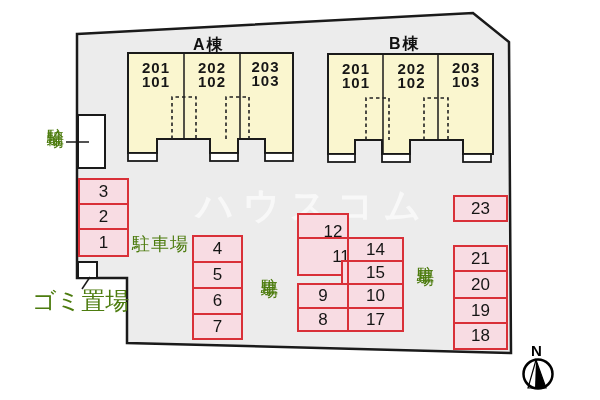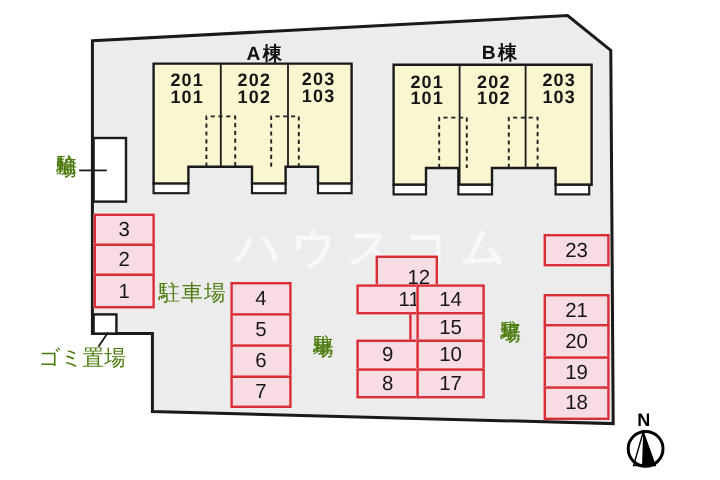--- a/index.html
+++ b/index.html
@@ -19,21 +19,21 @@
     display:flex; align-items:center; justify-content:center;
     font-size:17px; font-weight:500; color:#151515;
   }
   .jp { position:absolute; z-index:3; color:#4d7c0f; font-weight:400; line-height:1.12; }
   .vtext { writing-mode:vertical-rl; text-orientation:upright; letter-spacing:2px; }
   .unit {
     position:absolute; z-index:2; text-align:center;
     font-size:15px; font-weight:600; line-height:13.5px; letter-spacing:1px; color:#161616;
   }
   .bldg-label {
-    position:absolute; z-index:2; text-align:right;
+    position:absolute; z-index:2; text-align:left;
     font-size:16px; font-weight:600; letter-spacing:2px; color:#111;
   }
   .north-n { position:absolute; z-index:3; font-size:15px; font-weight:700; color:#000; }
 </style>
 </head>
 <body>
 
 <div class="stage">
 
   <svg width="600" height="400" viewBox="0 0 600 400">
@@ -94,37 +94,37 @@
   <div class="unit" style="left:384px;top:62px;width:55px;">
     <span>202</span><br>
     <span>102</span>
   </div>
   <div class="unit" style="left:439px;top:61px;width:54px;">
     <span>203</span><br>
     <span>103</span>
   </div>
 
   <div class="jp vtext" style="left:46px;top:114px;font-size:17px;">駐輪場</div>
-  <div class="jp" style="left:32px;top:288px;font-size:18px;">ゴミ置場</div>
+  <div class="jp" style="left:32px;top:288px;font-size:24px;">ゴミ置場</div>
   <div class="jp" style="left:132px;top:234px;font-size:18px;letter-spacing:1px;">駐車場</div>
   <div class="jp vtext" style="left:260px;top:264px;font-size:17px;">駐車場</div>
   <div class="jp vtext" style="left:416px;top:252px;font-size:17px;">駐車場</div>
   <div class="north-n" style="left:531px;top:342px;">N</div>
 
   <div class="ps" style="left:78px;top:178px;width:51px;height:27px;">3</div>
   <div class="ps" style="left:78px;top:203px;width:51px;height:27px;">2</div>
   <div class="ps" style="left:78px;top:228px;width:51px;height:29px;">1</div>
 
   <div class="ps" style="left:192px;top:235px;width:51px;height:28px;">4</div>
   <div class="ps" style="left:192px;top:261px;width:51px;height:28px;">5</div>
   <div class="ps" style="left:192px;top:287px;width:51px;height:28px;">6</div>
   <div class="ps" style="left:192px;top:313px;width:51px;height:27px;">7</div>
 
-  <div class="ps" style="left:313px;top:213px;width:52px;height:38px;padding-left:20px;">12</div>
-  <div class="ps" style="left:297px;top:237px;width:52px;height:25px;padding-left:36px;">11</div>
+  <div class="ps" style="left:297px;top:213px;width:52px;height:38px;padding-left:20px;">12</div>
+  <div class="ps" style="left:297px;top:237px;width:52px;height:39px;padding-left:36px;">11</div>
   <div class="ps" style="left:297px;top:260px;width:52px;height:25px;margin-left:44px;">10</div>
   <div class="ps" style="left:297px;top:283px;width:52px;height:26px;">9</div>
   <div class="ps" style="left:297px;top:307px;width:52px;height:25px;">8</div>
 
   <div class="ps" style="left:347px;top:237px;width:57px;height:25px;text-align:center;">14</div>
   <div class="ps" style="left:347px;top:260px;width:57px;height:25px;">15</div>
   <div class="ps" style="left:347px;top:283px;width:57px;height:26px;">10</div>
   <div class="ps" style="left:347px;top:307px;width:57px;height:25px;">17</div>
 
   <div class="ps" style="left:453px;top:195px;width:55px;height:27px;">23</div>

